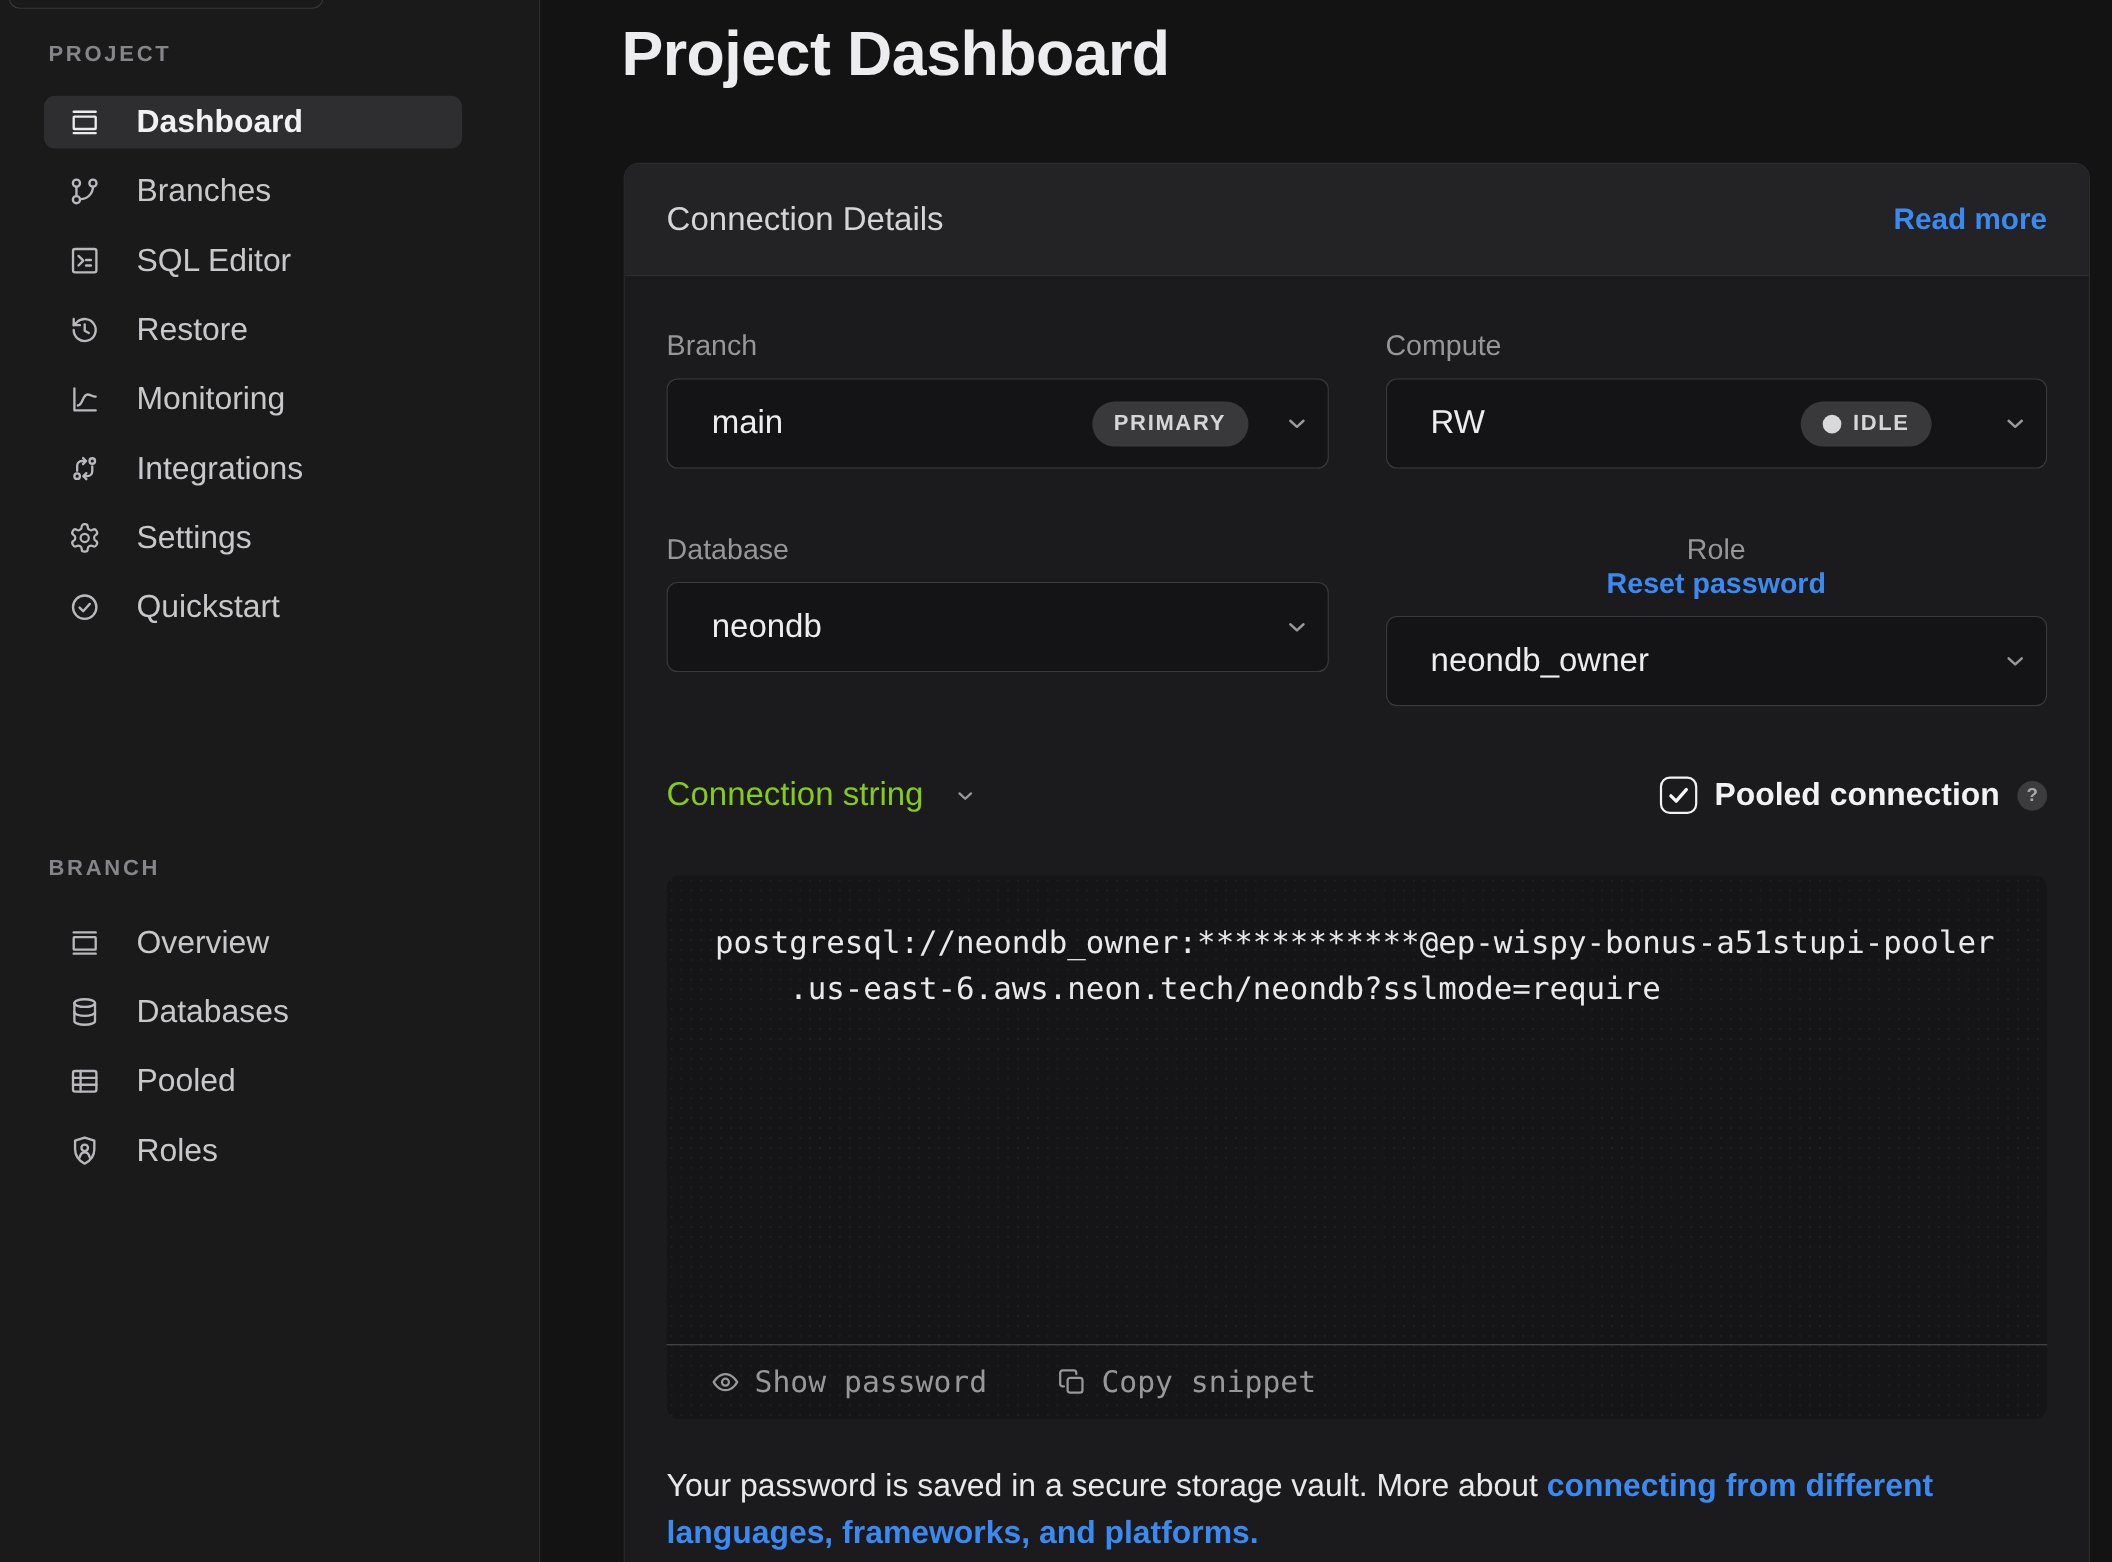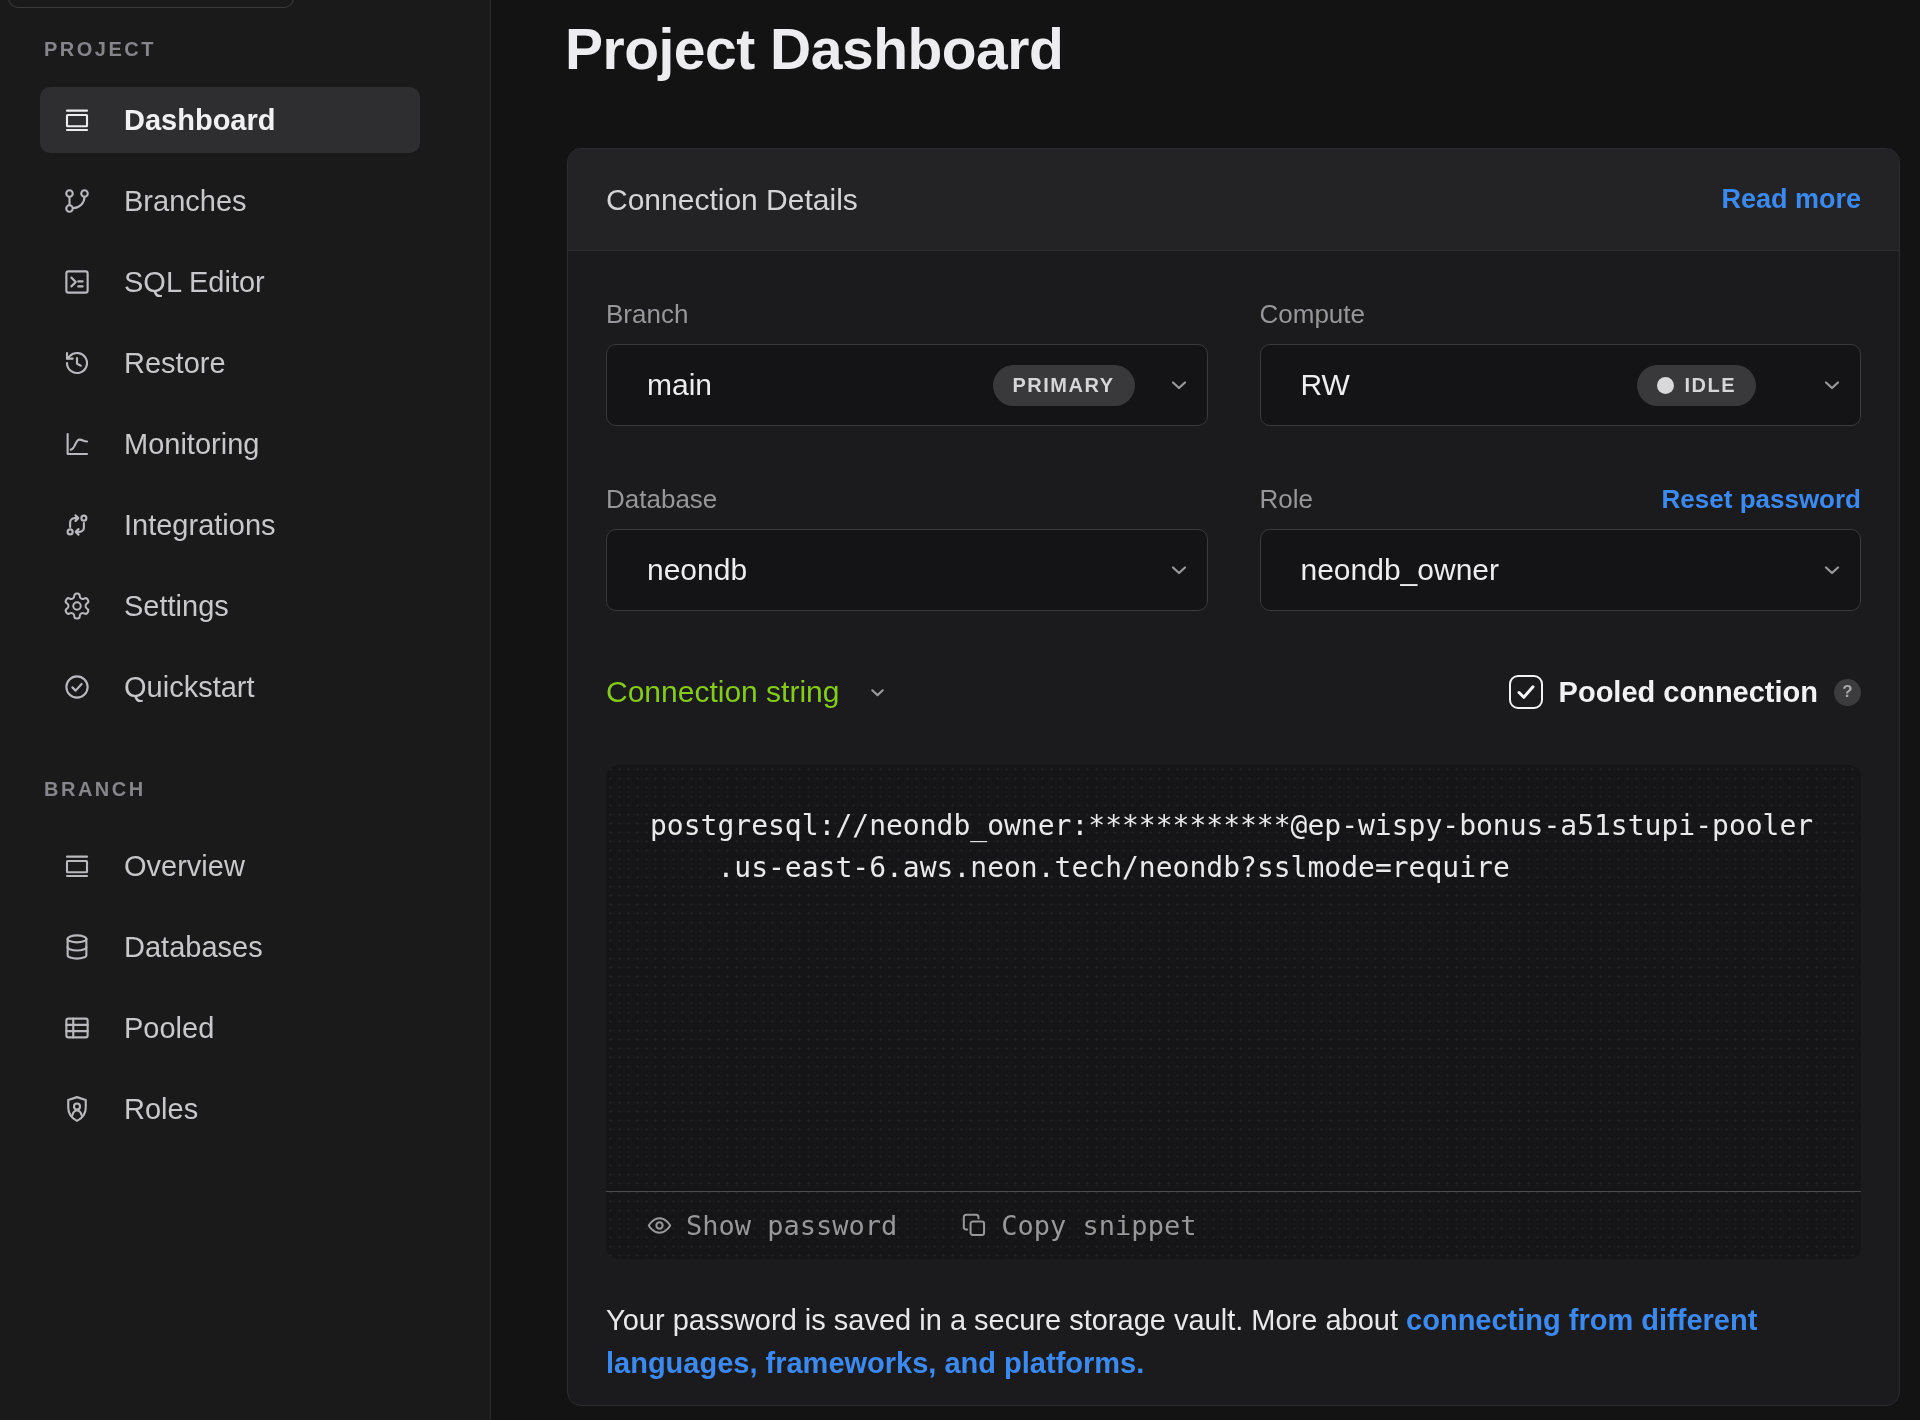--- a/index.html
+++ b/index.html
@@ -20,21 +20,21 @@
     position:absolute; left:8px; top:-10px; width:286px; height:18px;
     border:1px solid #3a3a3c; border-top:none;
     border-radius:0 0 10px 10px;
   }
   .nav-section-label {
     position:absolute; left:44px;
     font-size:20px; font-weight:700; letter-spacing:2.5px; color:#85858a;
   }
   .nav-group { position:absolute; left:40px; width:380px; }
   .nav-item {
-    display:flex; align-items:center; height:66px; margin-bottom:15px;
+    display:flex; align-items:center; height:48px; margin-bottom:15px;
     padding-left:22px; border-radius:10px; color:#c8c8cb; cursor:pointer;
   }
   .nav-item.active { background:#2e2e31; color:#f1f1f3; }
   .nav-item.active .nav-label { font-weight:600; }
   .nav-item .icn { width:30px; height:30px; flex:0 0 30px; color:#b9b9bd; }
   .nav-item.active .icn { color:#ececee; }
   .nav-label { margin-left:32px; font-size:29px; }
   .icn svg { width:100%; height:100%; display:block; }
   
   .main { position:absolute; left:492px; top:0; right:0; bottom:0; }
@@ -53,21 +53,21 @@
     border-bottom:1px solid #2e2e31;
     display:flex; align-items:center; justify-content:space-between;
     padding:0 38px;
   }
   .card-title { font-size:30px; font-weight:500; color:#d5d5d7; }
   .link { color:var(--accent,#3b8af2); font-weight:600; cursor:pointer; text-decoration:none; }
   .read-more { font-size:27px; }
   .card-body { padding:0 38px; }
   .grid2 { display:grid; grid-template-columns:1fr 1fr; column-gap:52px; }
   .field-label { font-size:26px; color:#96969b; }
-  .field-head { display:flex; align-items:center; justify-content:space-between; }
+  .field-head { display:flex; align-items:center; justify-content:space-between;flex-direction:column; }
   .reset-link { font-size:26px; }
   .select {
     margin-top:14px; height:82px; border-radius:10px;
     background:var(--control-bg,#141416);
     border:1px solid var(--control-border,#3a3a3d);
     display:flex; align-items:center; padding:0 16px 0 40px; cursor:pointer;
   }
   .select-value { font-size:30px; color:#ededef; }
   .select-right { margin-left:auto; display:flex; align-items:center; gap:32px; }
   .pill {

